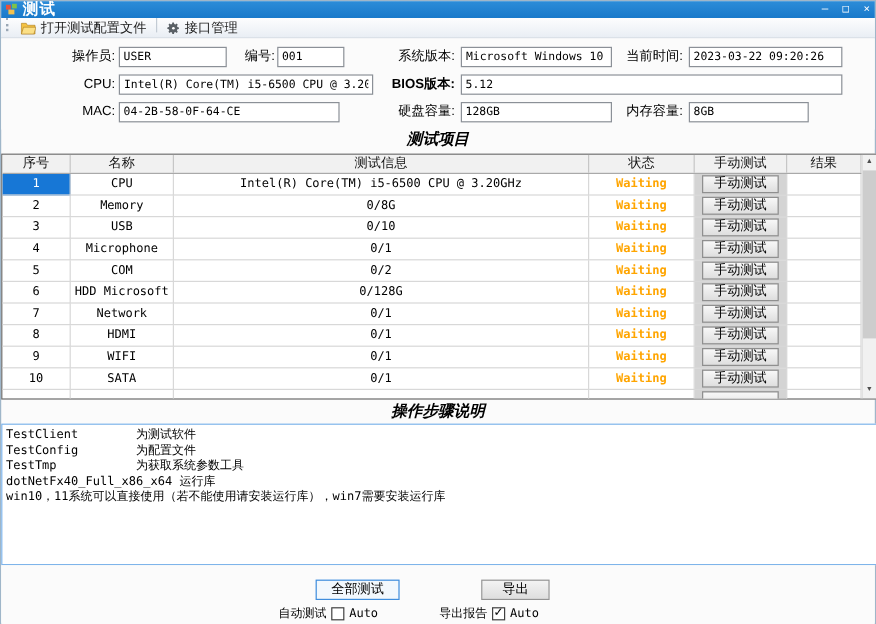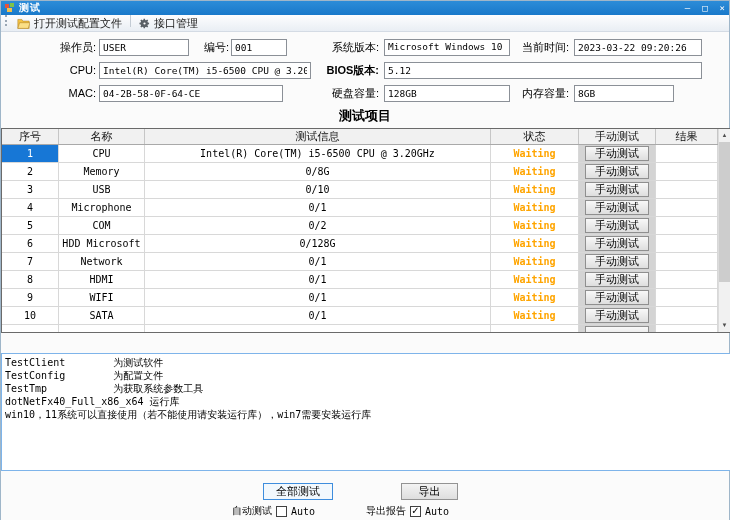--- a/index.html
+++ b/index.html
@@ -4,21 +4,21 @@
 <style>
   * { margin:0; padding:0; box-sizing:border-box; }
   html,body { width:730px; height:520px; overflow:hidden; }
   body { font-family:"Liberation Sans","DejaVu Sans",sans-serif; background:#e8e8e8; }
   .window { position:relative; width:730px; height:520px; background:#fbfbfb; border:1px solid #9fb6c9; }
 
   
   .titlebar { position:absolute; top:0; left:0; width:100%; height:14px;
     background:linear-gradient(#2c8cd8, var(--titlebar,#1979ca));
     display:flex; align-items:center; padding:0 4px; }
-  .titlebar .title { color:#fff; font-size:10px; font-weight:bold; margin-left:4px; letter-spacing:1px; }
+  .titlebar .title { color:#fff; font-size:13px; font-weight:bold; margin-left:4px; letter-spacing:1px; }
   .win-controls { margin-left:auto; display:flex; gap:12px; align-items:center; }
   .win-controls span { color:#fff; font-size:9px; line-height:14px; cursor:default; font-family:"DejaVu Sans Mono",monospace; }
 
   
   .toolbar { position:absolute; top:14px; left:0; width:100%; height:17px;
     background:linear-gradient(#fdfdfe,#e9eef4); border-bottom:1px solid #d4dbe4;
     display:flex; align-items:flex-start; padding:0 3px; }
   .grip { width:3px; height:11px; border-left:2px dotted #9aa7b5; margin:0 4px 0 1px; }
   .tool-btn { display:flex; align-items:center; gap:4px; background:transparent; border:none;
     font-family:inherit; font-size:11px; color:#1b1b1b; padding:0 5px; height:16px; cursor:pointer; }
@@ -27,21 +27,21 @@
 
   
   .form { position:absolute; top:31px; left:0; width:100%; height:76px; background:#fbfbfb; }
   .form .lab { position:absolute; height:17px; line-height:17px; font-size:11px; color:#000; text-align:right; white-space:nowrap; }
   .form input { position:absolute; height:17px; border:1px solid #8b9097; background:#fff;
     font-family:"DejaVu Sans Mono","Liberation Mono",monospace; font-size:9.5px; color:#000; padding:0 3px; }
   .r1 { top:7px; } .r2 { top:30px; } .r3 { top:53px; }
 
   
   .section-title { position:absolute; left:0; width:100%; text-align:center;
-    font-family:"DejaVu Serif","Liberation Serif",serif; font-weight:bold; font-size:13px; color:#000; }
+    font-family:"DejaVu Serif","Liberation Serif",serif; font-weight:bold; font-size:13px; color:#000;font-style:italic; }
   .t-projects { top:106px; }
   .t-steps { top:333px; }
 
   
   .table { position:absolute; top:127px; left:0; width:730px; height:205px;
     border:1px solid #6a6a6a; background:#fff; overflow:hidden; }
   .thead, .trow { display:grid; grid-template-columns:57px 86px 346px 88px 77px 62px; }
   .thead { height:16px; background:#f1f1f1; border-bottom:1px solid #a9a9a9; }
   .thead .th { font-size:11px; color:#111; text-align:center; line-height:15px; border-right:1px solid #c6c6c6; }
   .trow { height:18px; }
@@ -266,20 +266,21 @@
     <div class="td c-result"></div>
   </div>
       </div>
     <div class="vscroll">
       <span class="arr up">▲</span>
       <span class="thumb"></span>
       <span class="arr down">▼</span>
     </div>
   </div>
 
+  <div class="section-title t-steps">操作步骤说明</div>
   <div class="instructions">TestClient        为测试软件
 TestConfig        为配置文件
 TestTmp           为获取系统参数工具
 dotNetFx40_Full_x86_x64 运行库
 win10，11系统可以直接使用（若不能使用请安装运行库），win7需要安装运行库</div>
 
   <div class="footer">
     <button class="btn btn-all">全部测试</button>
     <button class="btn btn-export">导出</button>
     <div class="check-group cg1">

